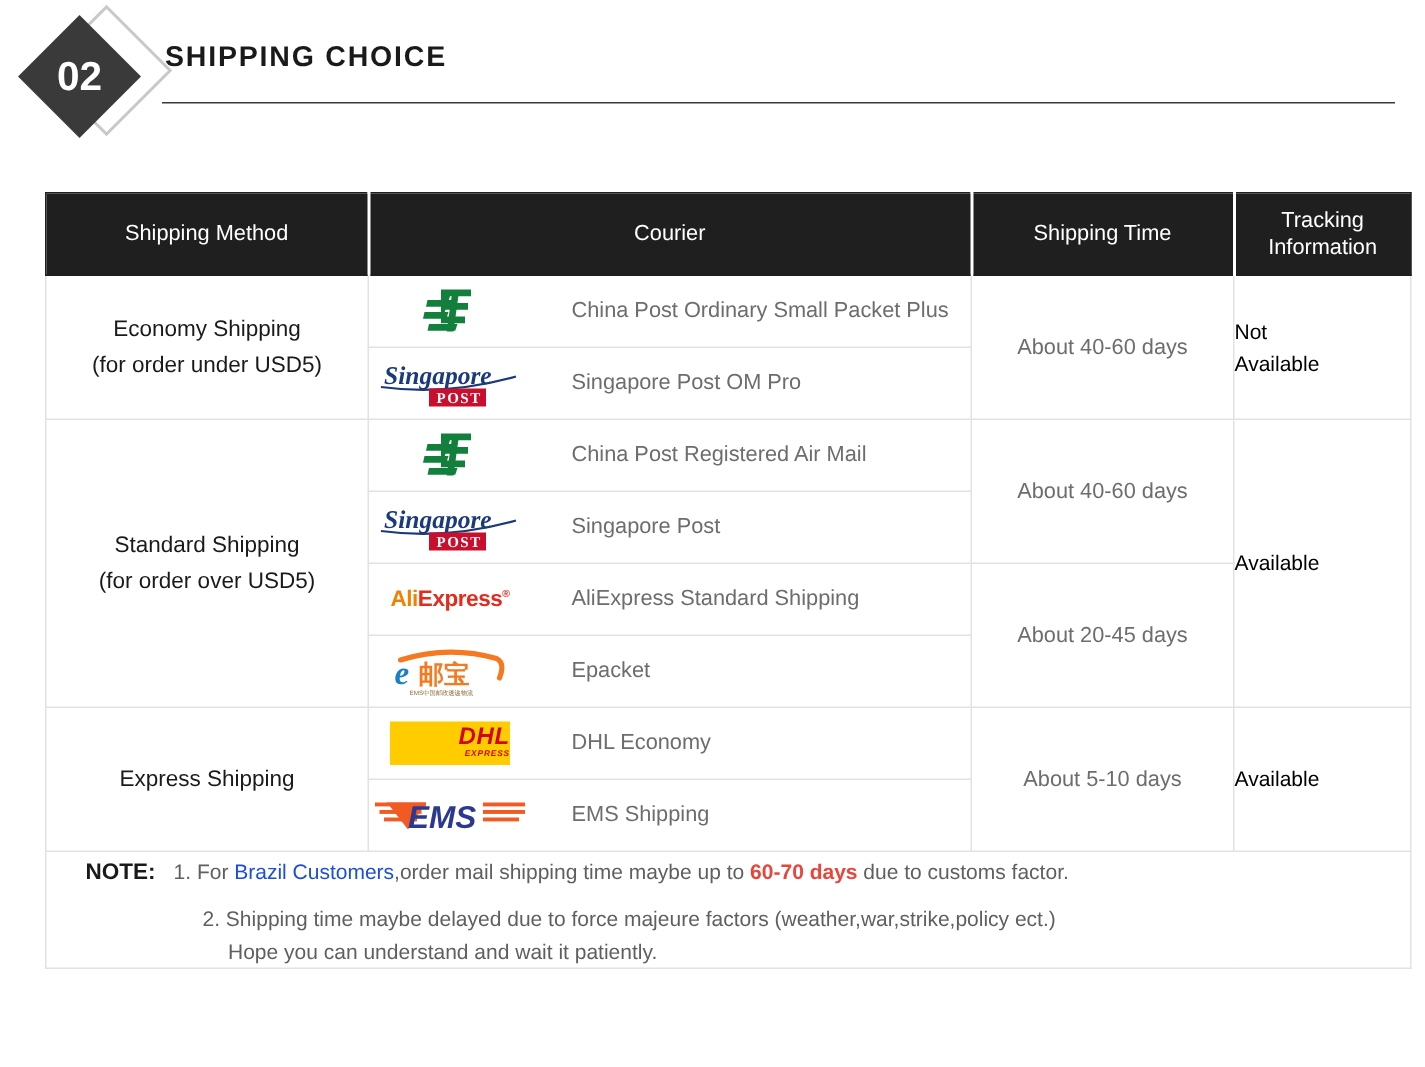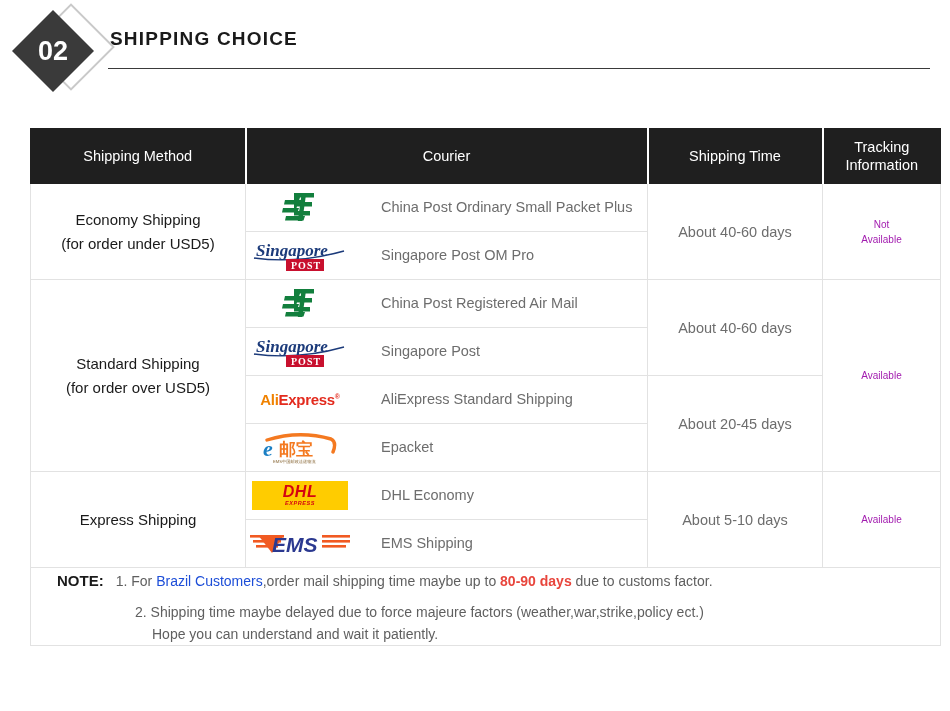--- a/index.html
+++ b/index.html
@@ -141,47 +141,47 @@
     font-size: 14.5px;
     color: #6d6d6d;
     line-height: 1.45;
   }
   .cell-time {
     text-align: center;
     font-size: 14.5px;
     color: #6d6d6d;
   }
   .cell-track {
-    text-align: center;
-    font-size: 10px;
-    color: #a21caf;
+    text-align: left;
+    font-size: 14px;
+    color: #000000;
     line-height: 1.5;
   }
 
   
   .logo-chinapost { display: block; }
   .logo-sgpost { display: block; }
   .logo-ali {
     font-size: 15px;
     font-weight: bold;
     letter-spacing: -0.3px;
     white-space: nowrap;
   }
   .logo-ali .ali-a { color: #f08200; }
   .logo-ali .ali-e { color: #e32b1e; }
   .logo-ali .ali-tm { font-size: 7px; vertical-align: super; color: #e32b1e; }
   .logo-epacket { display: block; }
   .logo-dhl {
-    width: 96px;
+    width: 80px;
     height: 29px;
     background: #ffcc00;
     position: relative;
     display: flex;
     flex-direction: column;
-    align-items: center;
+    align-items: flex-end;
     justify-content: center;
   }
   .logo-dhl .dhl-text {
     color: #d40511;
     font-size: 16px;
     font-weight: bold;
     font-style: italic;
     letter-spacing: 0.5px;
     line-height: 1;
   }
@@ -409,21 +409,21 @@
           </span>
           <span class="courier-name">EMS Shipping</span>
         </div>
       </td>
     </tr>
 
     <tr>
       <td class="note-cell" colspan="4">
         <div class="note-row1">
           <span class="note-label">NOTE:</span>
-          <span class="note-text"><span>1.</span> <span>For </span><span class="red">Brazil Customers</span><span>,order mail shipping time maybe up to </span><span class="red-b">80-90 days</span><span> due to customs factor.</span></span>
+          <span class="note-text"><span>1.</span> <span>For </span><span class="red">Brazil Customers</span><span>,order mail shipping time maybe up to </span><span class="red-b">60-70 days</span><span> due to customs factor.</span></span>
         </div>
         <div class="note-row2">
           <span>2.</span>
           <span>Shipping time maybe delayed due to force majeure factors (weather,war,strike,policy ect.)</span>
           <div class="note-indent2">Hope you can understand and wait it patiently.</div>
         </div>
       </td>
     </tr>
   </tbody>
 </table>

